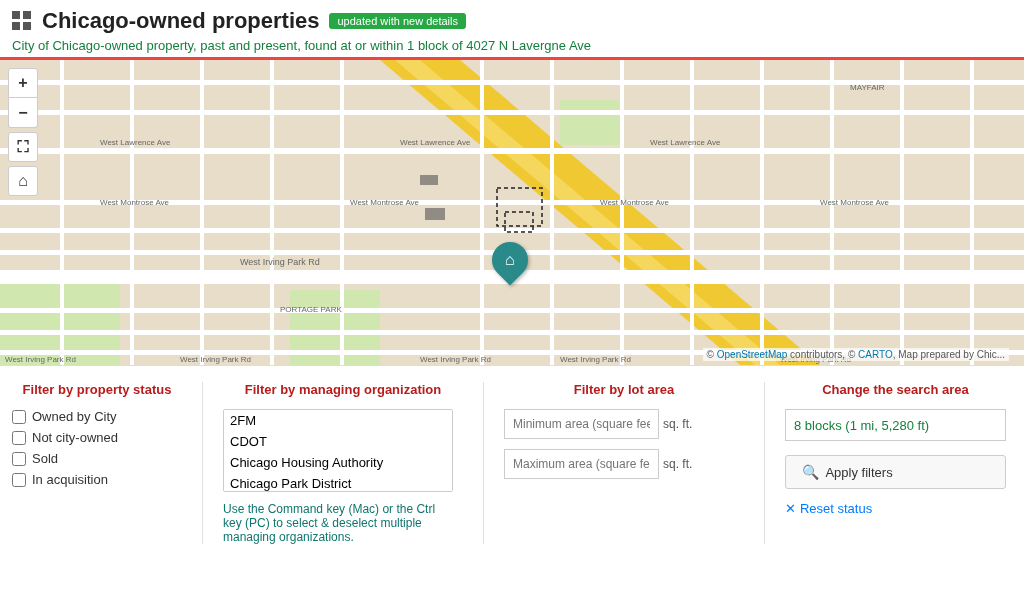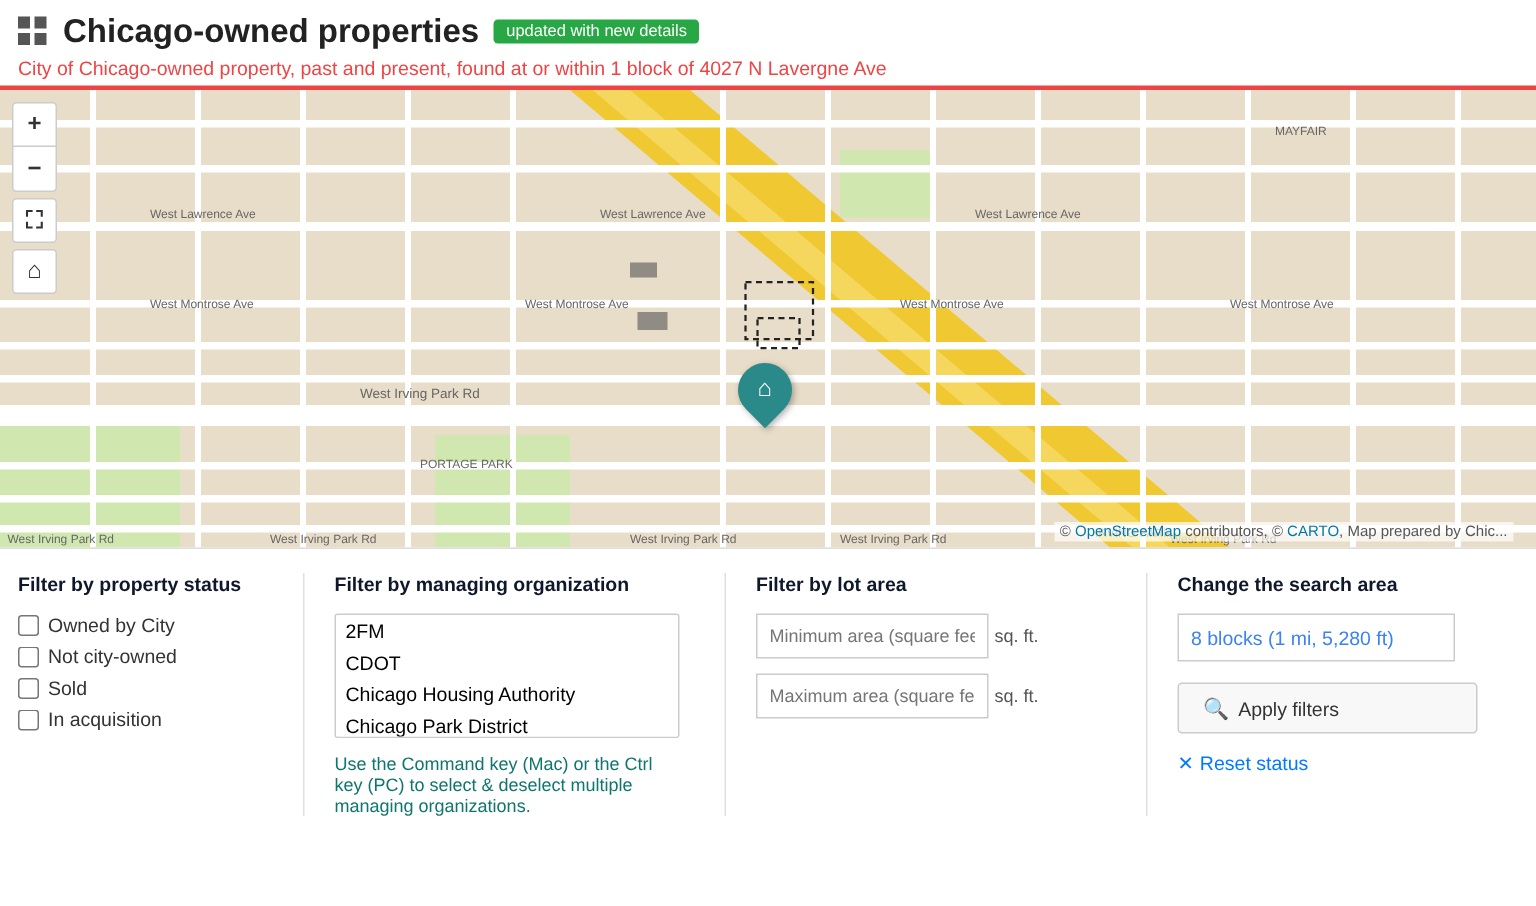--- a/index.html
+++ b/index.html
@@ -5,21 +5,21 @@
     * { box-sizing: border-box; margin: 0; padding: 0; }
     body { font-family: Arial, sans-serif; font-size: 13px; background: #fff; width: 1024px; height: 604px; overflow: hidden; }
 
     
     #header { padding: 8px 12px 4px 12px; border-bottom: 3px solid #ef4444; }
     #title-row { display: flex; align-items: center; gap: 10px; margin-bottom: 4px; }
     #title-icon { display: inline-grid; grid-template-columns: 1fr 1fr; gap: 2px; width: 20px; height: 20px; }
     #title-icon span { background: #555; width: 8px; height: 8px; display: block; }
     #title-text { font-size: 22px; font-weight: bold; color: #222; }
     #updated-badge { background: #28a745; color: #fff; font-size: 11px; padding: 2px 8px; border-radius: 3px; }
-    #subtitle { font-size: 13px; color: #ef4444; }
+    #subtitle { font-size: 13px; color: #15803d; }
 
     
     #map-container { position: relative; width: 1024px; height: 305px; background: #e8e0d0; overflow: hidden; }
     #osm-credit { position: absolute; bottom: 4px; right: 15px; font-size: 10px; color: #555; background: rgba(255,255,255,0.7); padding: 1px 4px; }
     #osm-credit a { color: #0078a8; text-decoration: none; }
 
     
     #map-controls { position: absolute; top: 8px; left: 8px; display: flex; flex-direction: column; gap: 0; }
     .map-btn { width: 30px; height: 30px; background: #fff; border: 1px solid #ccc; display: flex; align-items: center; justify-content: center; cursor: pointer; font-size: 16px; font-weight: bold; color: #333; }
     #zoom-in { border-radius: 3px 3px 0 0; }
@@ -36,39 +36,39 @@
     #filter-panel { display: flex; padding: 16px 12px; gap: 20px; background: #fff; height: 195px; border-top: 1px solid #ddd; }
 
     
     .filter-section { display: flex; flex-direction: column; gap: 6px; }
 
     #filter-status { min-width: 170px; }
     #filter-org { min-width: 240px; }
     #filter-area { min-width: 240px; }
     #filter-search { min-width: 200px; }
 
-    .filter-title { font-size: 13px; font-weight: bold; color: #0f172a; margin-bottom: 6px; }
+    .filter-title { font-size: 13px; font-weight: bold; color: #b91c1c; margin-bottom: 6px; text-align: center; }
 
     
     .checkbox-item { display: flex; align-items: center; gap: 6px; font-size: 13px; color: #333; }
     .checkbox-item input[type="checkbox"] { width: 14px; height: 14px; cursor: pointer; }
 
     
     #org-listbox { width: 230px; height: 100px; border: 1px solid #ccc; overflow-y: auto; font-size: 13px; }
     #org-listbox option { padding: 3px 6px; }
 
     .filter-hint { font-size: 12px; color: #0f766e; max-width: 230px; margin-top: 4px; }
 
     
     .area-input-row { display: flex; align-items: center; gap: 4px; margin-bottom: 4px; }
     .area-input-row input { width: 155px; height: 30px; border: 1px solid #ccc; padding: 4px 8px; font-size: 12px; color: #999; }
     .area-input-row .unit { font-size: 12px; color: #555; }
 
     
-    #search-area-input { width: 185px; height: 32px; border: 1px solid #ccc; padding: 4px 8px; font-size: 13px; color: #3b82f6; }
+    #search-area-input { width: 221px; height: 32px; border: 1px solid #ccc; padding: 4px 8px; font-size: 13px; color: #15803d; }
 
     
     #apply-btn { display: flex; align-items: center; gap: 6px; background: #f8f8f8; border: 1px solid #ccc; border-radius: 3px; padding: 8px 16px; cursor: pointer; font-size: 13px; color: #333; margin-top: 8px; }
     #apply-icon { font-size: 14px; }
     #reset-link { color: #007bff; font-size: 13px; cursor: pointer; text-decoration: none; display: flex; align-items: center; gap: 4px; margin-top: 6px; }
 
     
     .filter-divider { width: 1px; background: #e0e0e0; align-self: stretch; }
 
     

